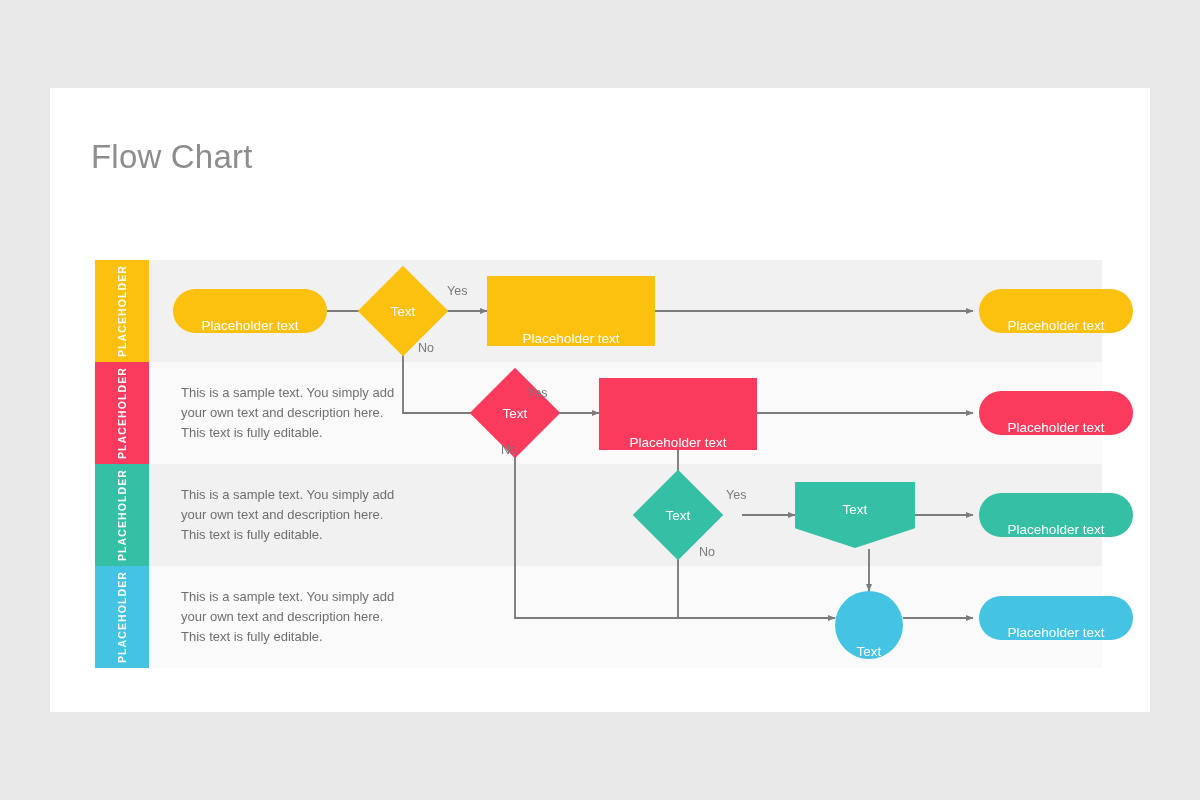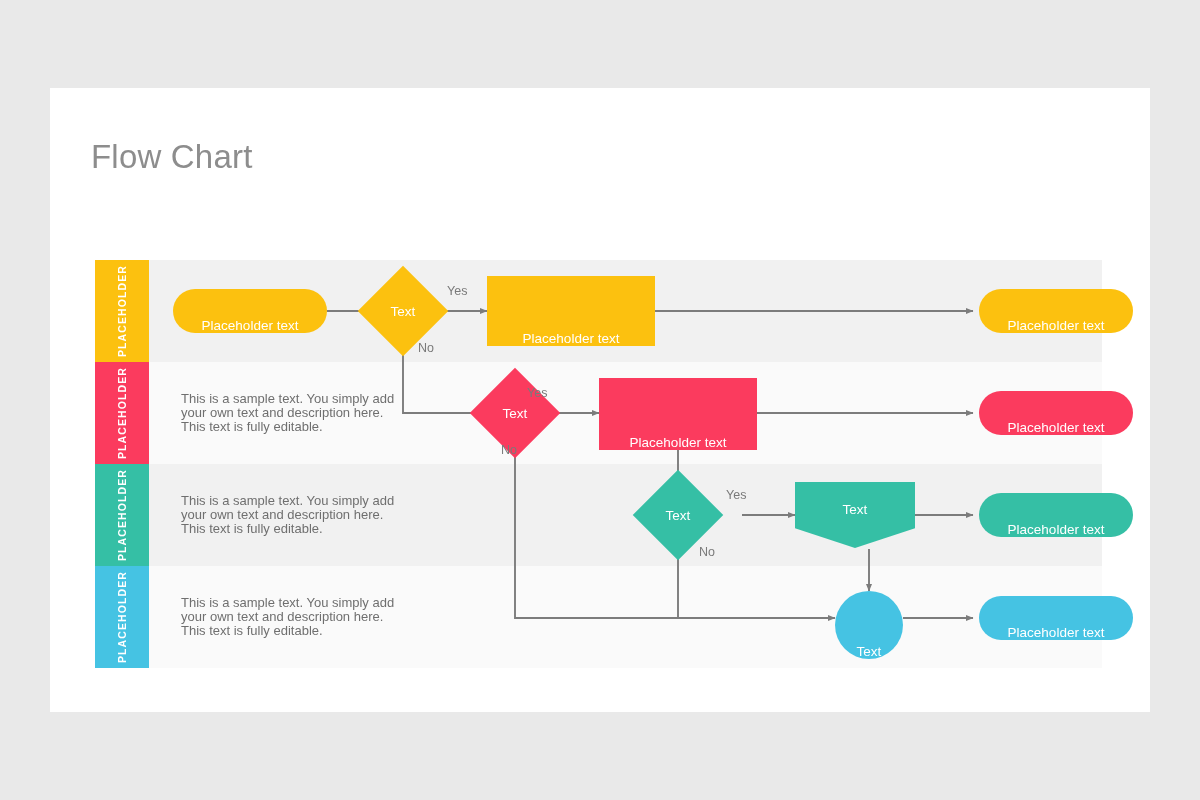--- a/index.html
+++ b/index.html
@@ -82,21 +82,21 @@
     white-space: nowrap;
   }
 
   .row-desc {
     position: absolute;
     left: 86px;
     top: 50%;
     transform: translateY(-50%);
     width: 215px;
     font-size: 13px;
-    line-height: 14px;
+    line-height: 20px;
     color: #6f6f6f;
   }
 
   
   #diagram {
     position: absolute;
     left: 0;
     top: 0;
     width: 1007px;
     height: 408px;

